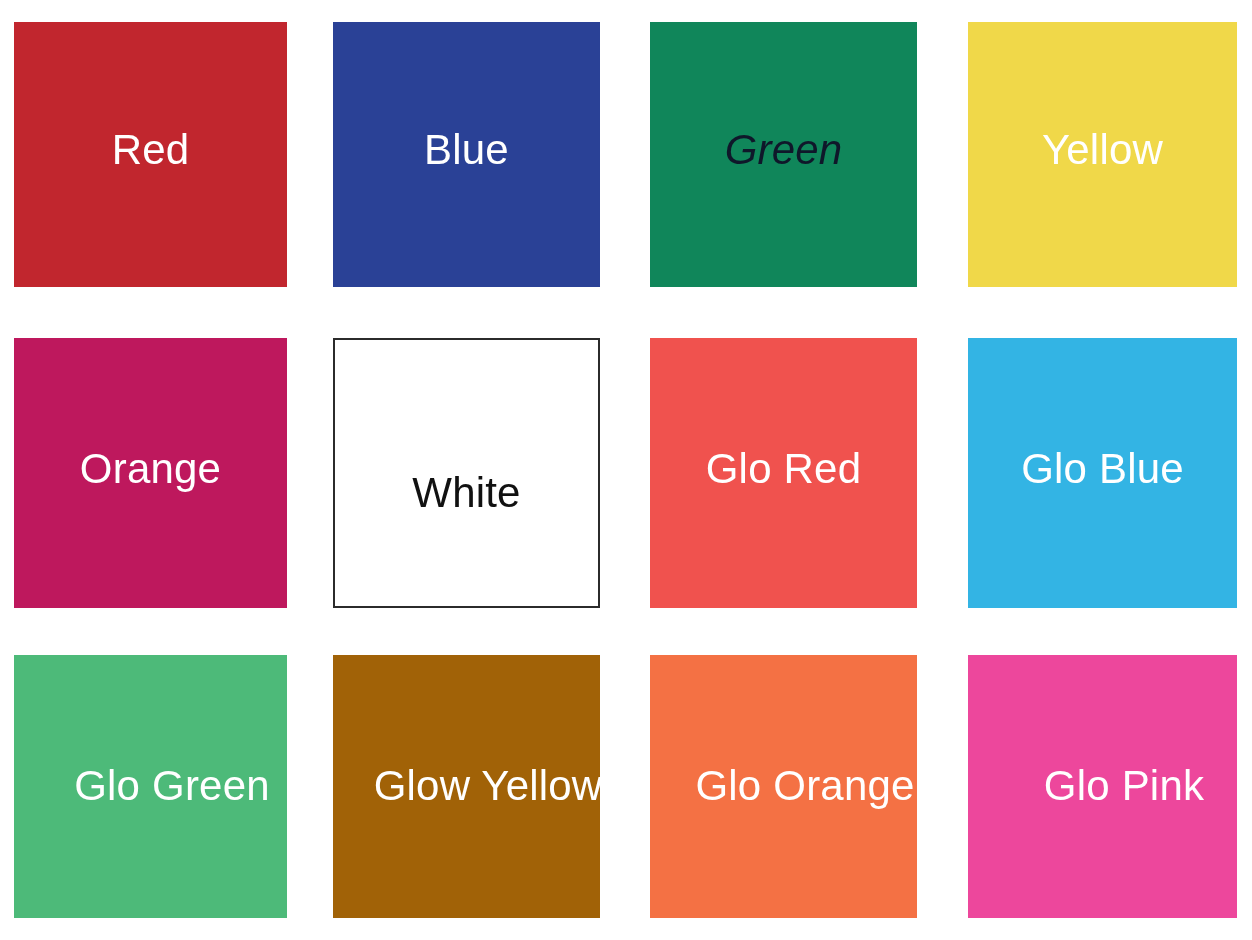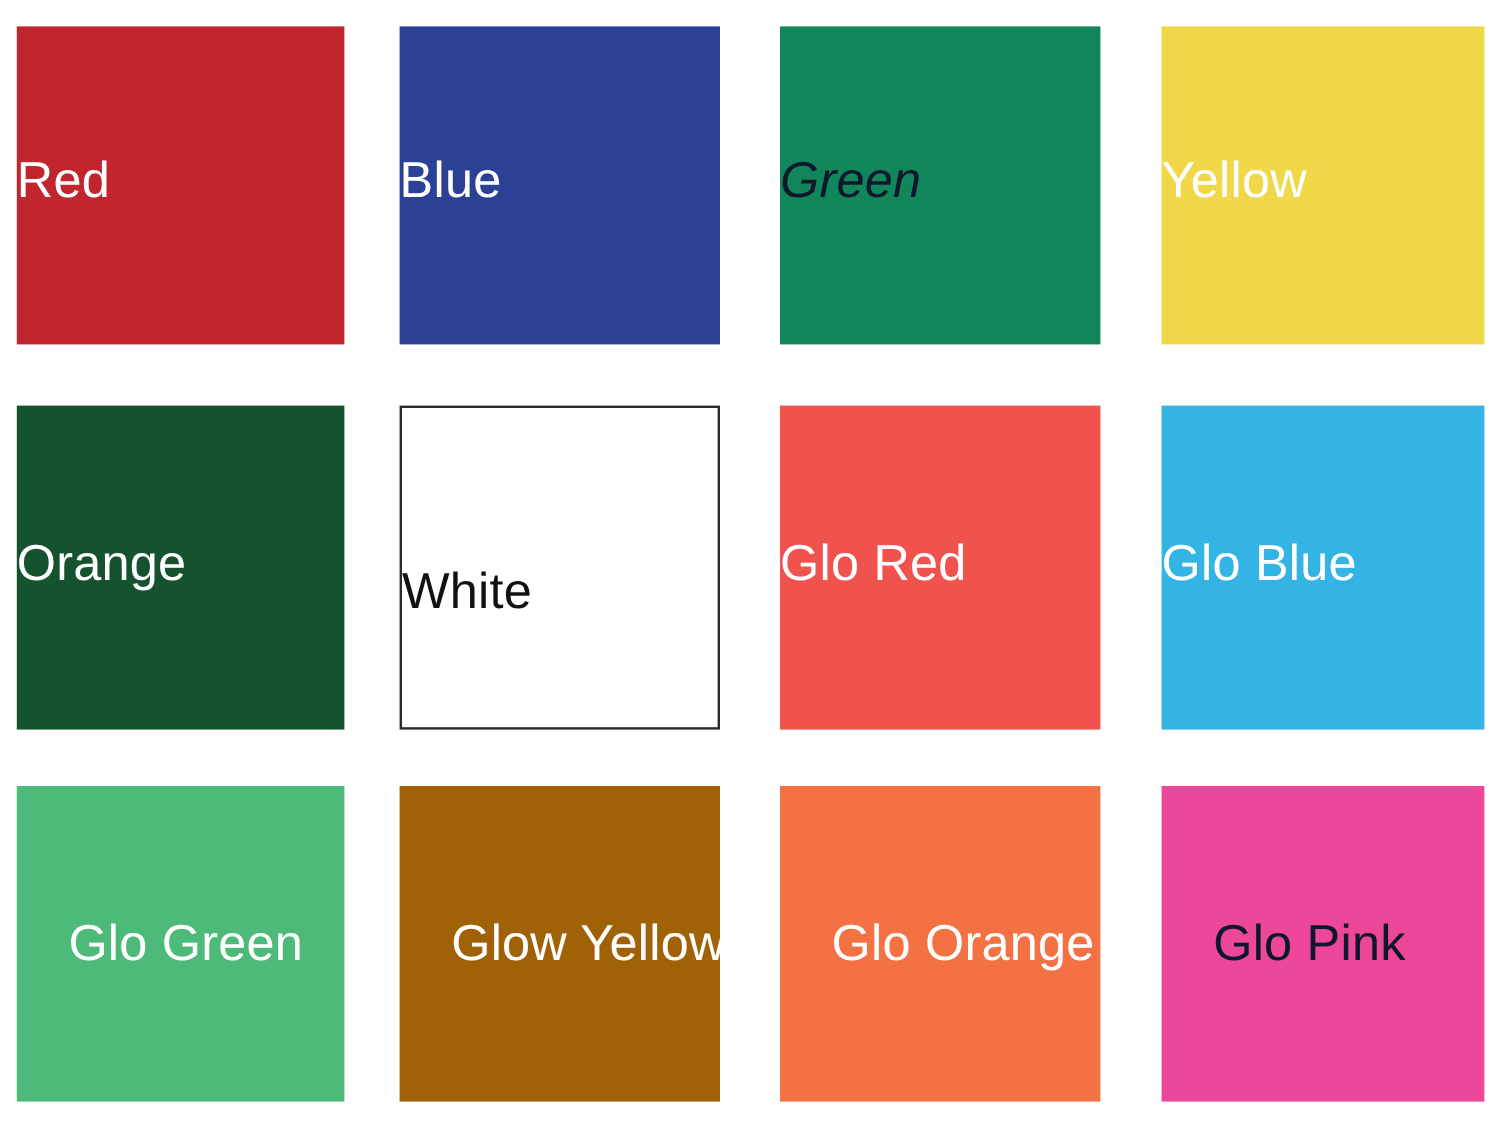--- a/index.html
+++ b/index.html
@@ -20,20 +20,21 @@
     position: relative;
     width: 1252px;
     height: 940px;
   }
 
   .swatch {
     position: absolute;
     box-sizing: border-box;
     display: flex;
     align-items: center;
+    justify-content: center;
   }
 
   .swatch-label {
     font-family: "Liberation Sans", sans-serif;
     font-weight: 400;
     font-size: 42px;
     line-height: 1;
     letter-spacing: 0.2px;
     white-space: nowrap;
     text-align: center;
@@ -73,21 +74,21 @@
   <div class="swatch r1 c2" style="background: rgb(42, 65, 150);">
     <span class="swatch-label" style="color: rgb(255, 255, 255);">Blue</span>
   </div>
   <div class="swatch r1 c3" style="background: rgb(16, 134, 90);">
     <span class="swatch-label" style="color: #0f172a; font-style: italic;">Green</span>
   </div>
   <div class="swatch r1 c4" style="background: rgb(240, 216, 73);">
     <span class="swatch-label" style="color: rgb(255, 255, 255);">Yellow</span>
   </div>
 
-  <div class="swatch r2 c1" style="background: #14532d;">
+  <div class="swatch r2 c1" style="background: #be185d;">
     <span class="swatch-label" style="color: rgb(255, 255, 255);">Orange</span>
   </div>
   <div class="swatch r2 c2 outlined" style="background: rgb(255, 255, 255); border-color: rgb(43, 43, 43);">
     <span class="swatch-label" style="color: rgb(17, 17, 17); margin-top: 40px;">White</span>
   </div>
   <div class="swatch r2 c3" style="background: rgb(240, 82, 78);">
     <span class="swatch-label" style="color: rgb(255, 255, 255);">Glo Red</span>
   </div>
   <div class="swatch r2 c4" style="background: rgb(51, 180, 228);">
     <span class="swatch-label" style="color: rgb(255, 255, 255);">Glo Blue</span>
@@ -96,16 +97,16 @@
   <div class="swatch r3 c1" style="background: rgb(77, 186, 121);">
     <span class="swatch-label" style="color: rgb(255, 255, 255);">Glo Green</span>
   </div>
   <div class="swatch r3 c2" style="background: #a16207;">
     <span class="swatch-label" style="color: rgb(255, 255, 255);">Glow Yellow</span>
   </div>
   <div class="swatch r3 c3" style="background: rgb(244, 113, 68);">
     <span class="swatch-label" style="color: rgb(255, 255, 255);">Glo Orange</span>
   </div>
   <div class="swatch r3 c4" style="background: rgb(237, 71, 156);">
-    <span class="swatch-label" style="color: #0f172a;">Glo Pink</span>
+    <span class="swatch-label" style="color: #ffffff;">Glo Pink</span>
   </div>
 
 </div>
 
 </body></html>

